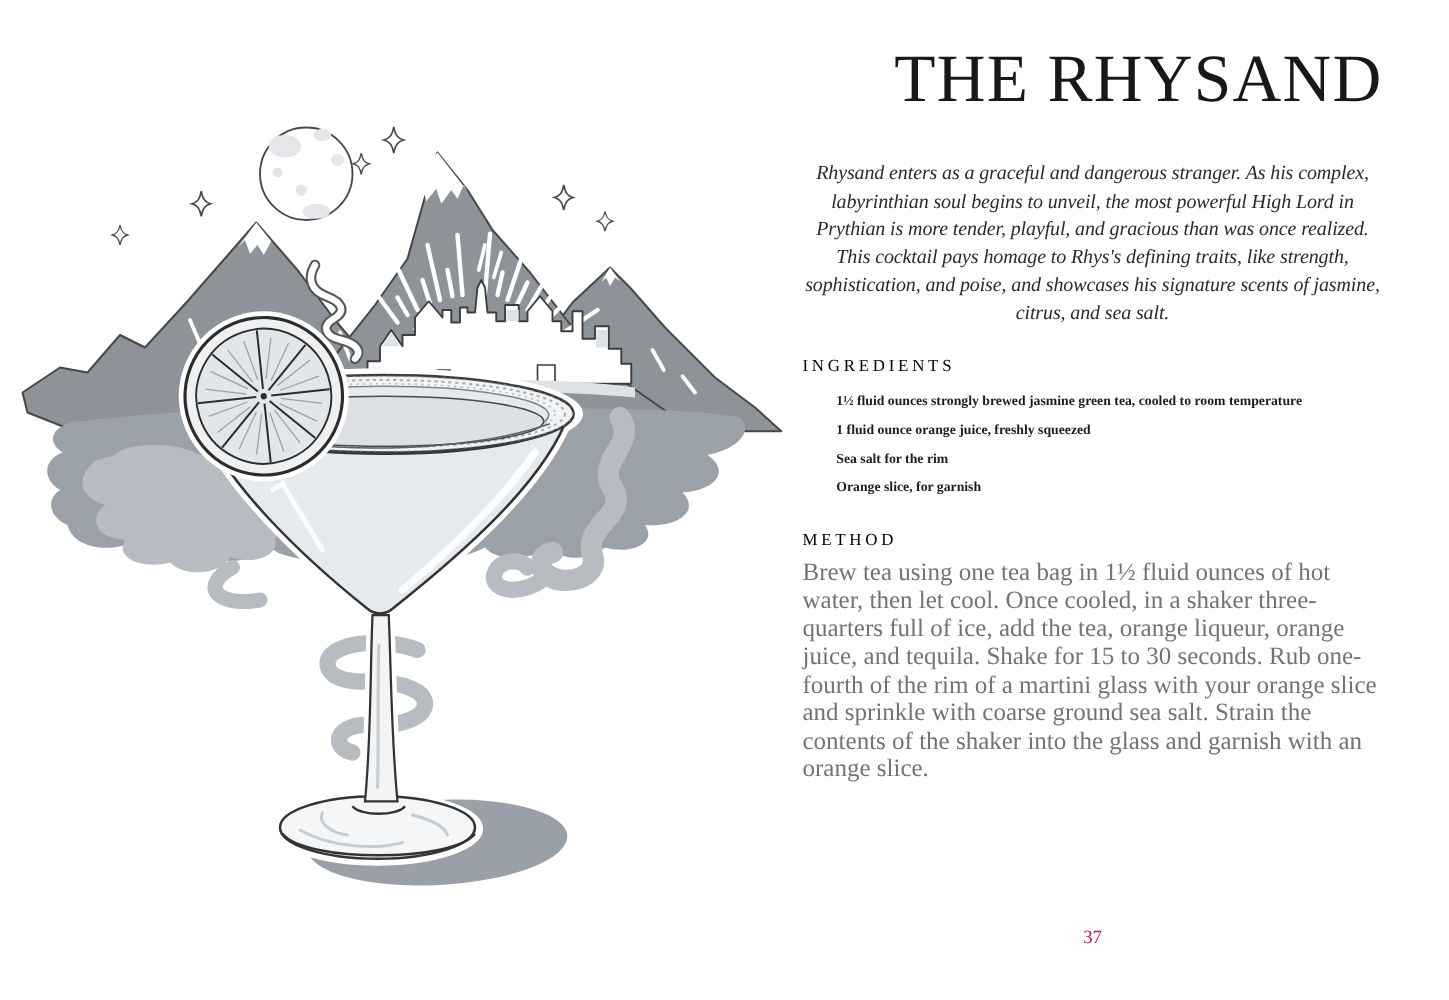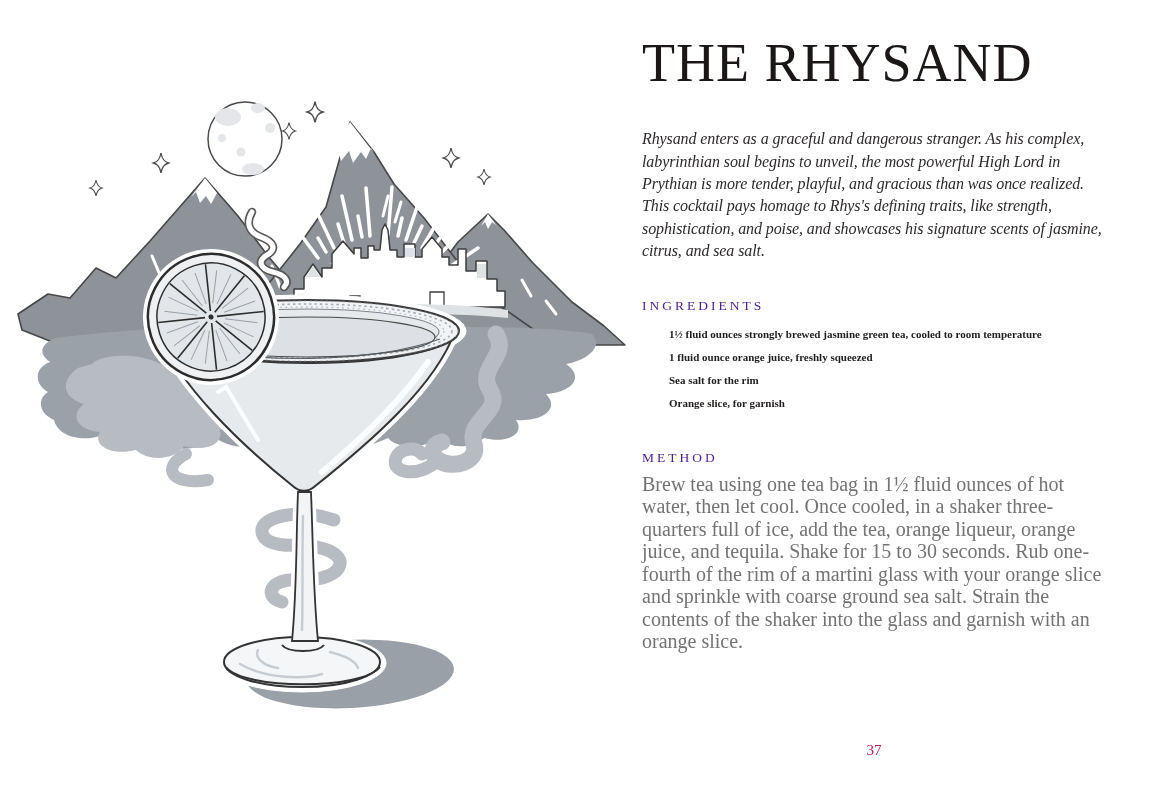--- a/index.html
+++ b/index.html
@@ -4,30 +4,30 @@
 <style>
   html,body { margin:0; padding:0; background:#ffffff; }
   .page {
     position:relative; width:1159px; height:800px; background:#ffffff;
     font-family:"Liberation Serif", serif; overflow:hidden;
   }
   .illustration { position:absolute; left:0; top:0; width:640px; height:800px; }
 
   .recipe-column { position:absolute; left:642px; top:0; width:464px; color:#221d1d; }
   .title {
-    margin-top:34px; text-align:left;
+    margin-top:34px; text-align:right;
     font-size:54px; line-height:58px; letter-spacing:1px;
     color:#1c1717; font-weight:400;
   }
   .intro {
     margin-top:28px; font-style:italic; font-size:16px; line-height:22.4px;
-    color:#2d2929; letter-spacing:-0.1px;
+    color:#2d2929; letter-spacing:-0.1px;text-align:center;
   }
   .section-heading {
-    margin-top:35px; font-size:13.5px; letter-spacing:3px; color:#4c1d95;
+    margin-top:22px; font-size:13.5px; letter-spacing:3px; color:#000000;
     font-weight:400;
   }
   ul.ingredients { list-style:none; margin:9px 0 0 0; padding:0; }
   ul.ingredients li {
     padding-left:55px; text-indent:-28px;
     font-weight:bold; font-size:11px; line-height:23px; color:#201c1c;
   }
   .method-text { margin-top:7px; font-size:20px; line-height:22.5px; color:#737373; }
   .page-number {
     position:absolute; left:642px; top:742px; width:464px; text-align:center;

